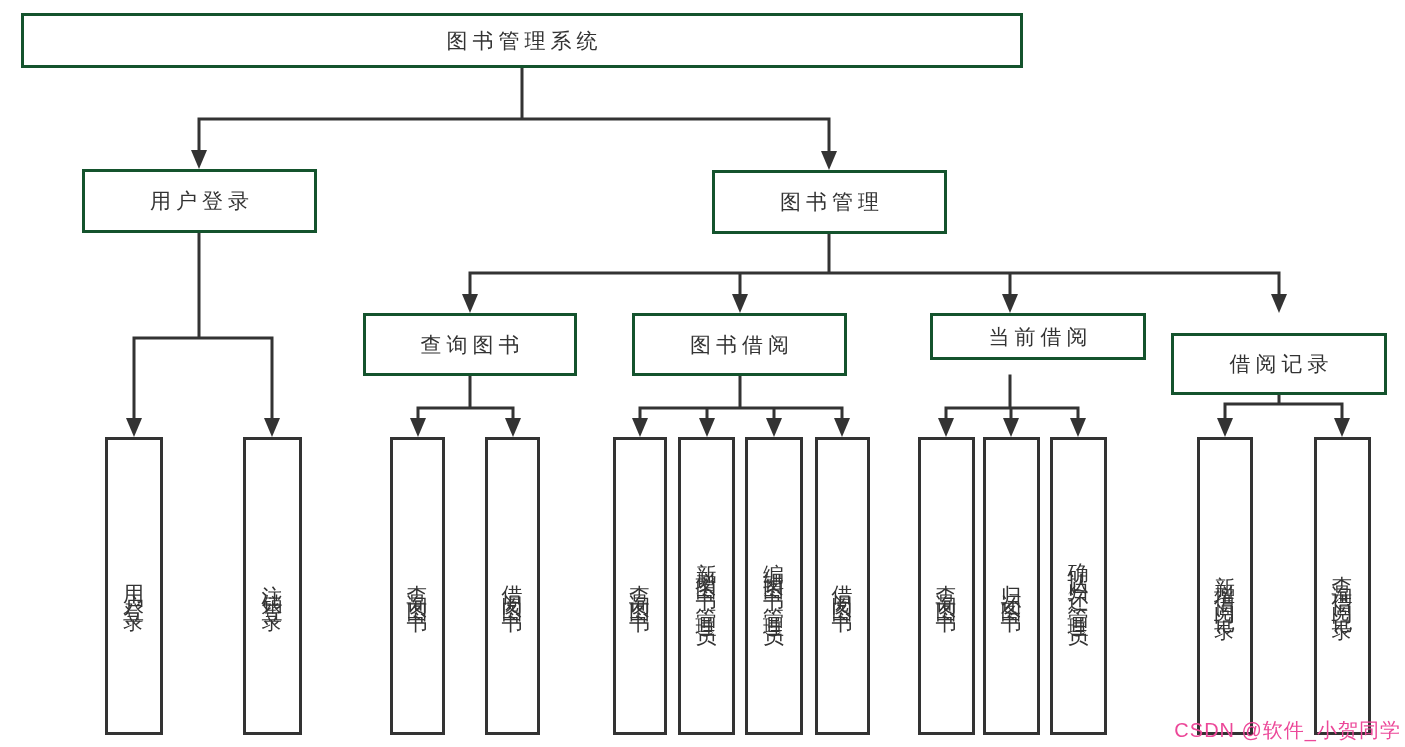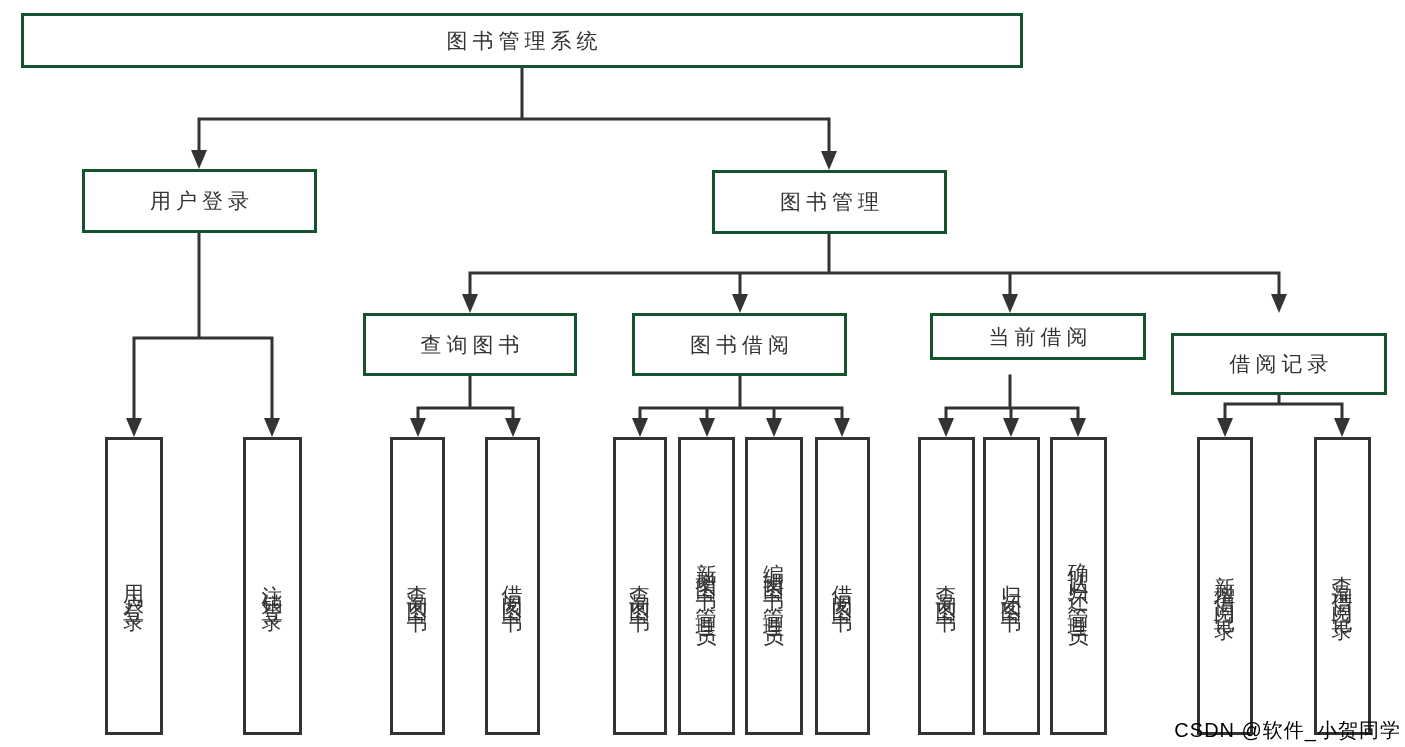--- a/index.html
+++ b/index.html
@@ -40,21 +40,21 @@
     font-size:21px;
     writing-mode:vertical-rl;
     text-orientation:mixed;
     letter-spacing:9px;
     line-height:1;
     white-space:nowrap;
   }
   .watermark{
     position:absolute;
     right:4px;bottom:3px;
-    color:#000000;
+    color:#ec4899;
     font-size:20px;
     letter-spacing:1px;
     white-space:nowrap;
     z-index:5;
   }
 </style>
 </head>
 <body>
 
 <div id="canvas">

